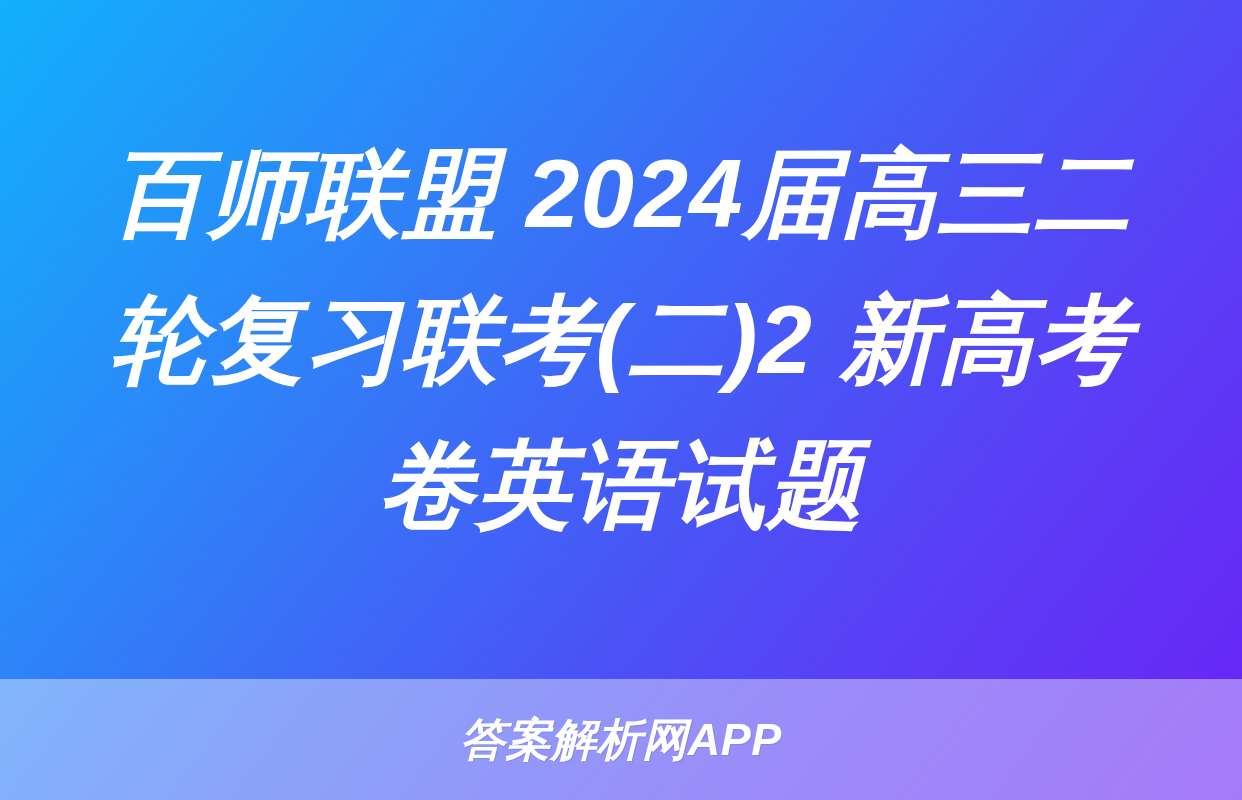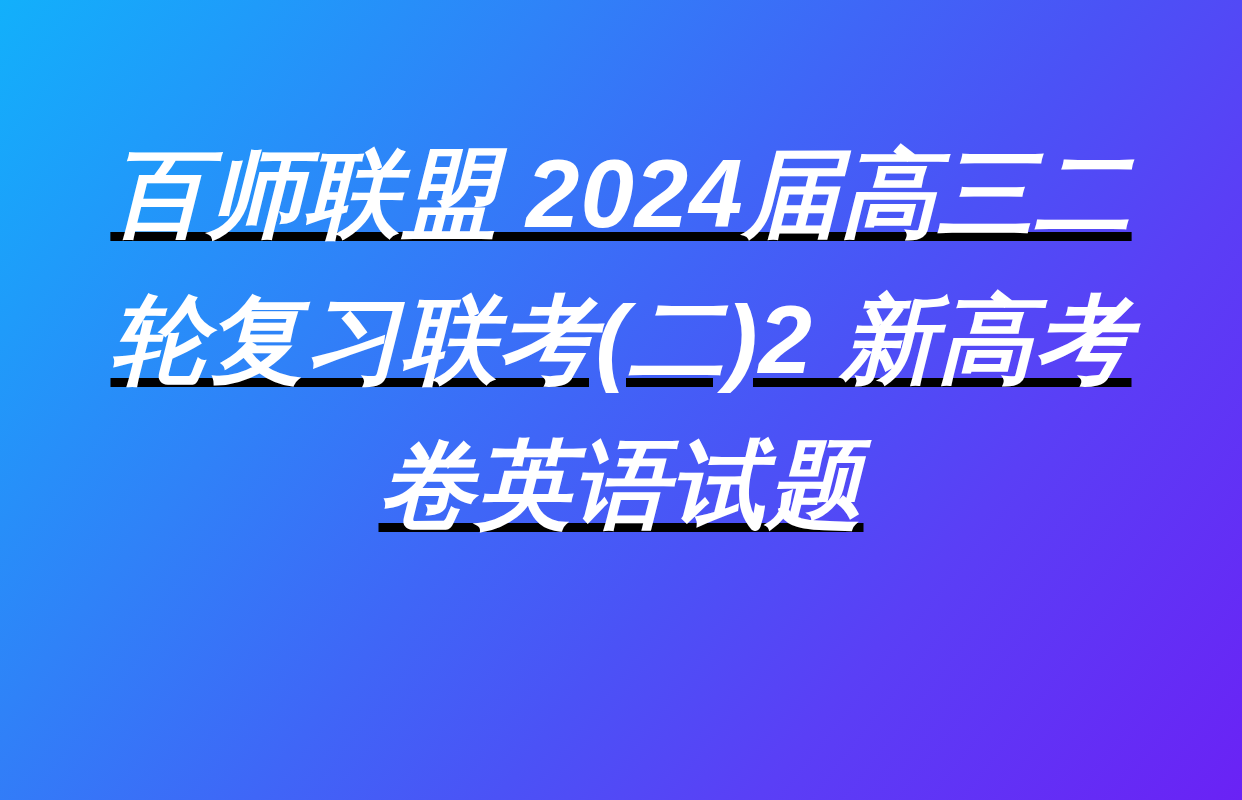--- a/index.html
+++ b/index.html
@@ -34,21 +34,20 @@
     left: 0;
     right: 0;
     top: 0;
     height: 679px;
     display: flex;
     flex-direction: column;
     align-items: center;
     justify-content: center;
     padding: 0 40px;
     box-sizing: border-box;
-    text-decoration: underline;
   }
 
   .title {
     margin: 0;
     width: 1090px;
     color: #ffffff;
     font-family: "Liberation Sans", "DejaVu Sans", sans-serif;
     font-weight: 700;
     font-style: italic;
     font-size: 96px;
@@ -88,14 +87,17 @@
 <body>
 
 <div id="share-card">
 
   <div class="title-wrap">
     <h1 class="title">百师联盟 2024届高三二
 轮复习联考(二)2 新高考
 卷英语试题</h1>
   </div>
 
+  <div class="footer-band">
+    <div class="footer-text">答案解析网APP</div>
+  </div>
 
 </div>
 
 </body></html>

